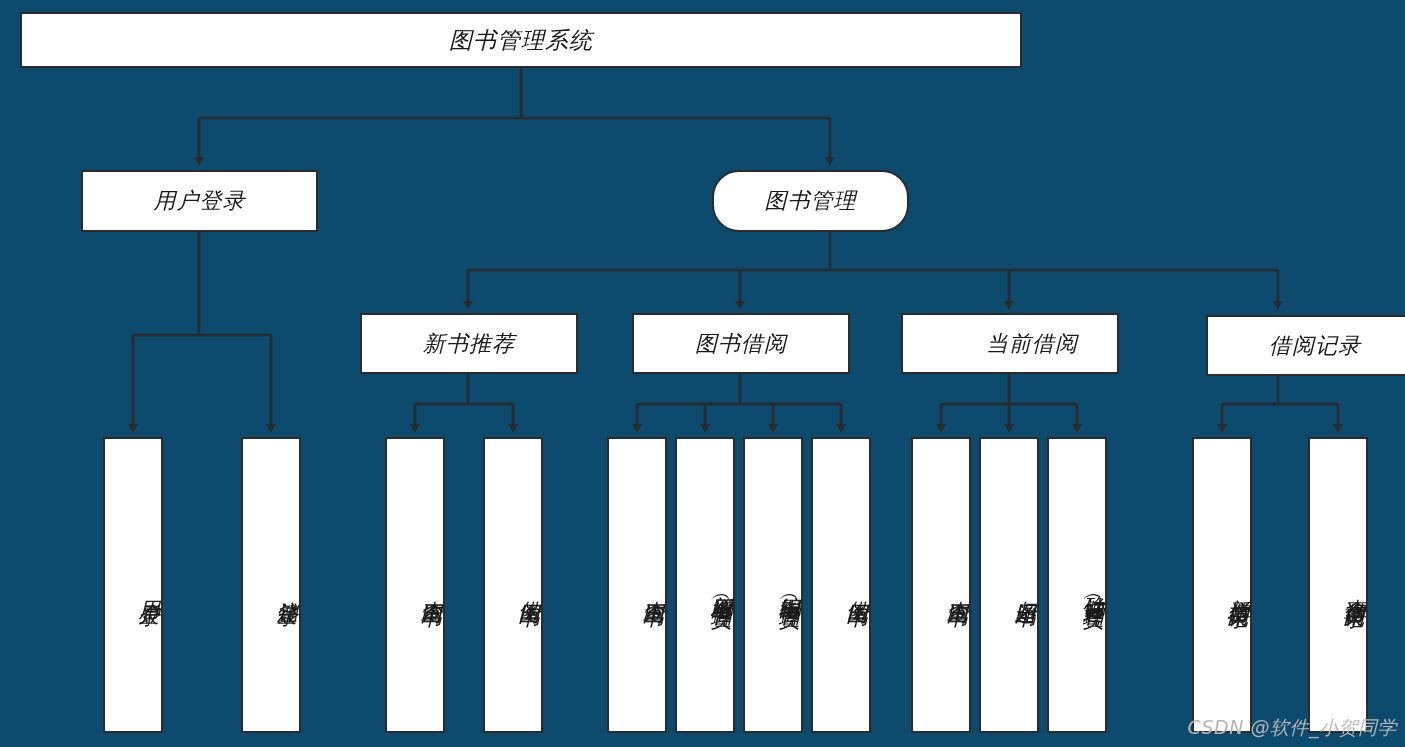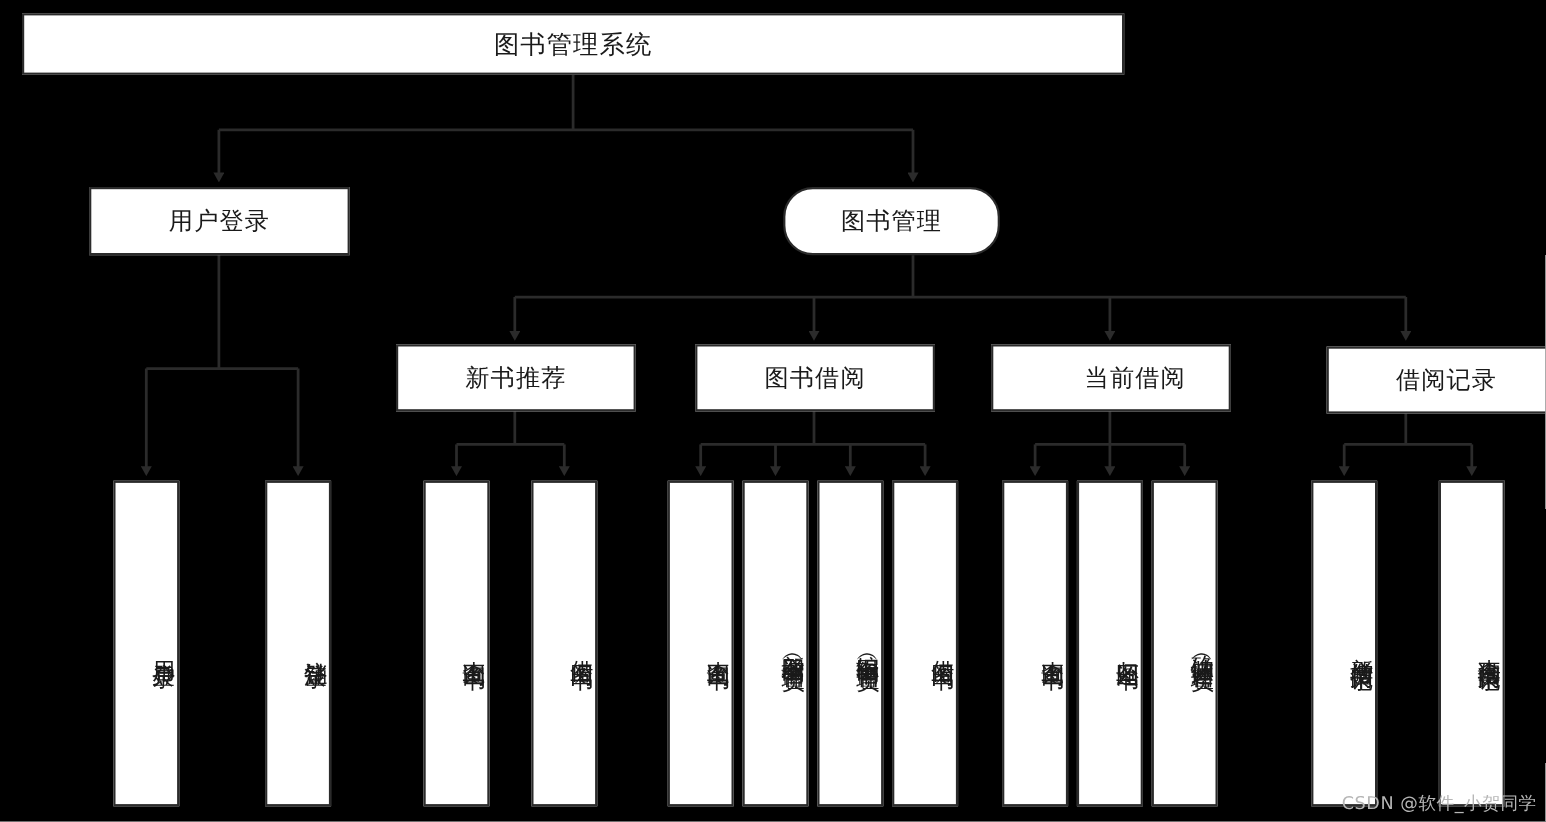--- a/index.html
+++ b/index.html
@@ -7,22 +7,23 @@
     padding: 0;
     background: #ffffff;
   }
   body {
     font-family: "DejaVu Sans", "Liberation Sans", sans-serif;
   }
   #canvas {
     position: relative;
     width: 1405px;
     height: 747px;
-    background: #000000;
+    background: #0c4a6e;
     overflow: hidden;
+    font-style: italic;
   }
   .node {
     position: absolute;
     box-sizing: border-box;
     border: 2.5px solid #2b2b2b;
     background: #ffffff;
     display: flex;
     align-items: center;
     justify-content: center;
     color: #1a1a1a;
@@ -55,21 +56,21 @@
     left: 0;
     top: 0;
     width: 1405px;
     height: 747px;
     pointer-events: none;
   }
   .wm {
     position: absolute;
     right: 8px;
     bottom: 6px;
-    font-size: 16px;
+    font-size: 19px;
     color: #b6b6b6;
     letter-spacing: 0.5px;
     white-space: nowrap;
     text-align: center;
   }
 </style>
 </head>
 <body>
 
 <div id="canvas">

